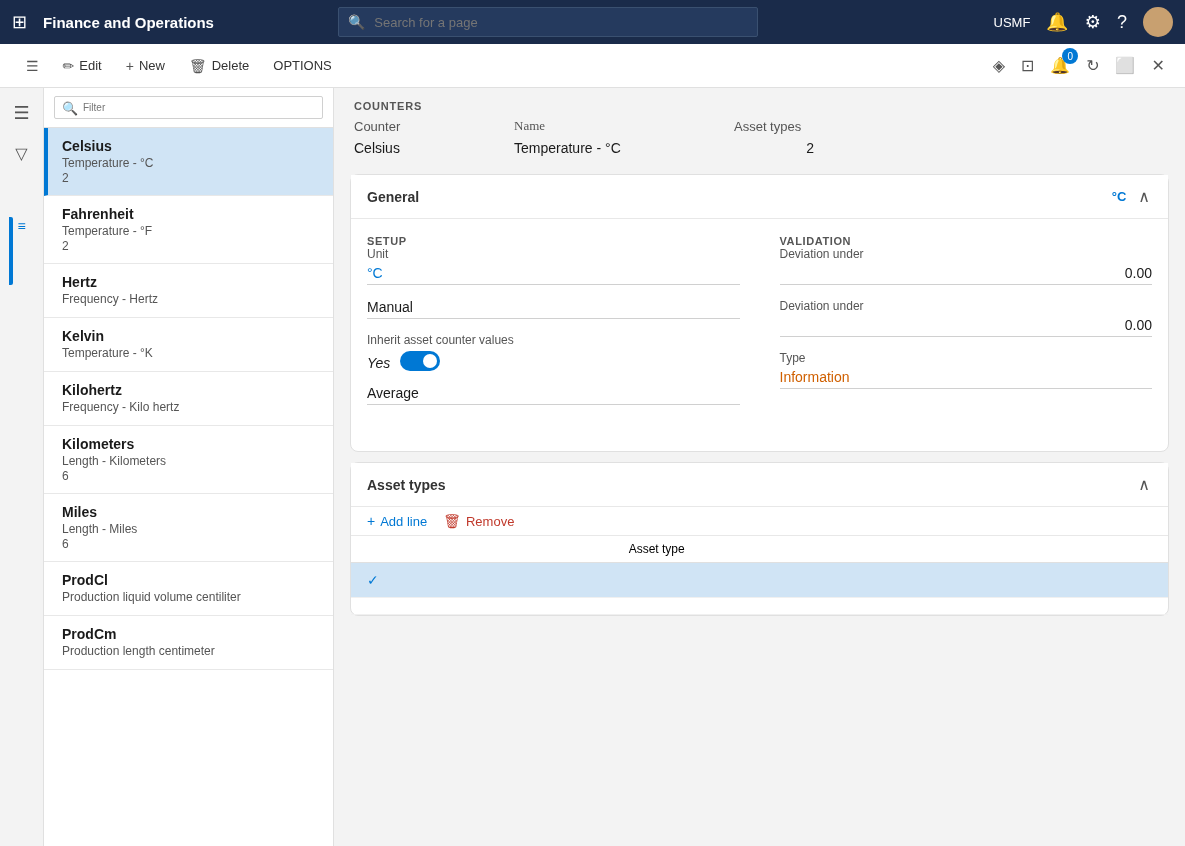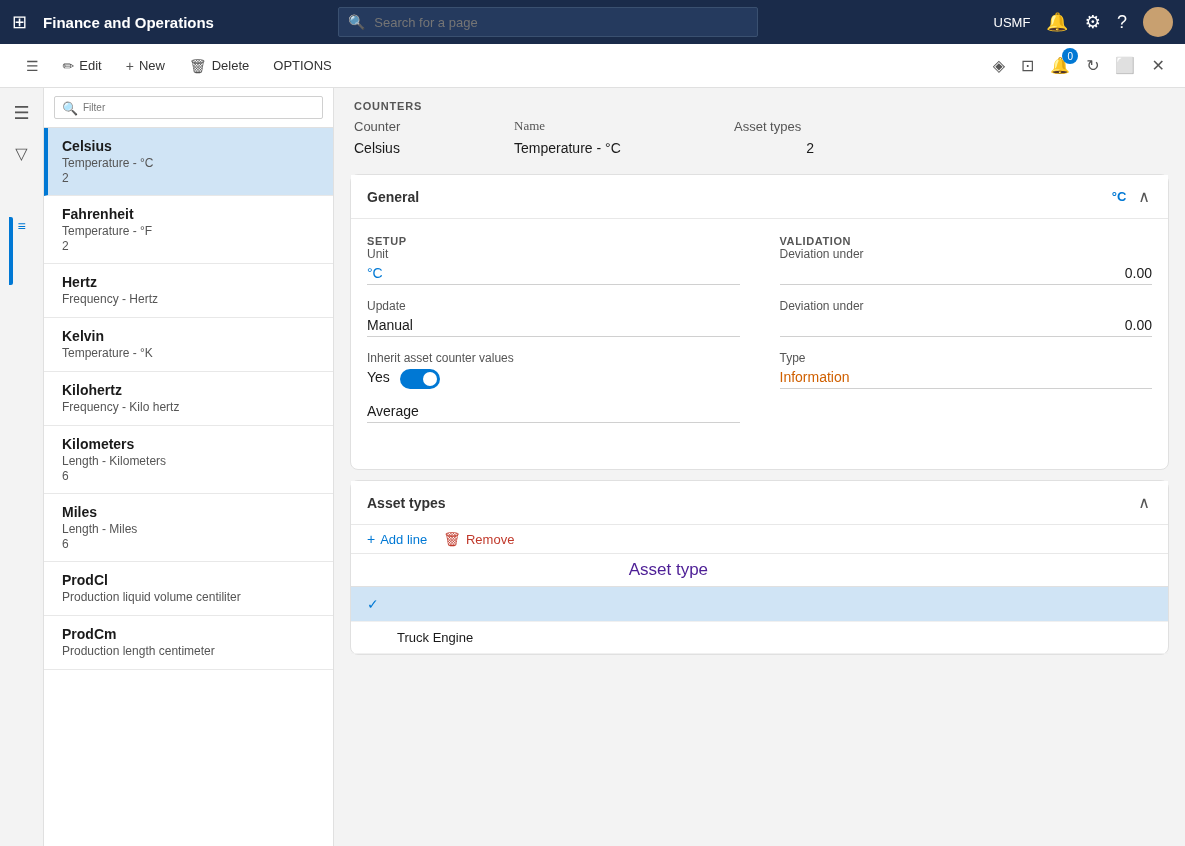--- a/index.html
+++ b/index.html
@@ -207,21 +207,21 @@
       color: #1a1a1a;
       border-bottom: 1px solid #d0d0d0;
       padding-bottom: 3px;
       min-width: 180px;
     }
     .field-value.number { text-align: right; min-width: 120px; }
     .field-value.blue { color: #0078d4; }
     .field-value.orange { color: #d06000; }
 
     
-    .toggle-wrap { display: flex; align-items: flex-start; gap: 10px; }
+    .toggle-wrap { display: flex; align-items: flex-end; gap: 10px; font-style: italic; }
     .toggle-label { font-size: 14px; color: #1a1a1a; }
     .toggle {
       width: 40px; height: 20px;
       background: #0078d4;
       border-radius: 10px;
       position: relative;
       cursor: pointer;
     }
     .toggle::after {
       content: '';
@@ -242,21 +242,21 @@
       display: flex; align-items: center; gap: 5px;
       color: #0078d4; font-size: 13px; cursor: pointer;
       border: none; background: transparent;
     }
     .asset-toolbar-btn .btn-icon { font-size: 14px; }
     .asset-table-header {
       display: flex;
       padding: 6px 16px;
       border-bottom: 1px solid #e0e0e0;
     }
-    .asset-table-header .col { font-size: 17px; color: #4c1d95; flex: 1; }
+    .asset-table-header .col { font-size: 12px; color: #000000; flex: 1; }
     .asset-table-header .check-col { width: 30px; }
     .asset-row {
       display: flex;
       align-items: center;
       padding: 8px 16px;
       border-bottom: 1px solid #f0f0f0;
     }
     .asset-row.selected { background: #d0e4f5; }
     .asset-row .check-col { width: 30px; }
     .asset-row .col { flex: 1; font-size: 13px; color: #1a1a1a; }
@@ -424,21 +424,20 @@
       </div>
       <div class="form-body">
         <div class="form-row">
           <div class="form-col">
             <div class="form-section-label">SETUP</div>
             <div class="field-group">
               <div class="field-label">Unit</div>
               <div class="field-value blue">°C</div>
             </div>
             <div class="field-group">
-              <div class="field-label">Update</div>
               <div class="field-value">Manual</div>
             </div>
             <div class="field-group">
               <div class="field-label">Inherit asset counter values</div>
               <div class="toggle-wrap">
                 <span class="toggle-label">Yes</span>
                 <div class="toggle"></div>
               </div>
             </div>
             <div class="field-group">
@@ -482,19 +481,18 @@
       <div class="asset-table-header">
         <div class="col check-col"></div>
         <div class="col">Asset type</div>
         <div class="col"></div>
       </div>
       <div class="asset-row selected">
         <div class="check-col"><span class="check-mark">✓</span></div>
       </div>
       <div class="asset-row">
         <div class="check-col"></div>
-        <div class="col">Truck Engine</div>
       </div>
     </div>
 
   </div>
 
 </div>
 
 </body></html>

